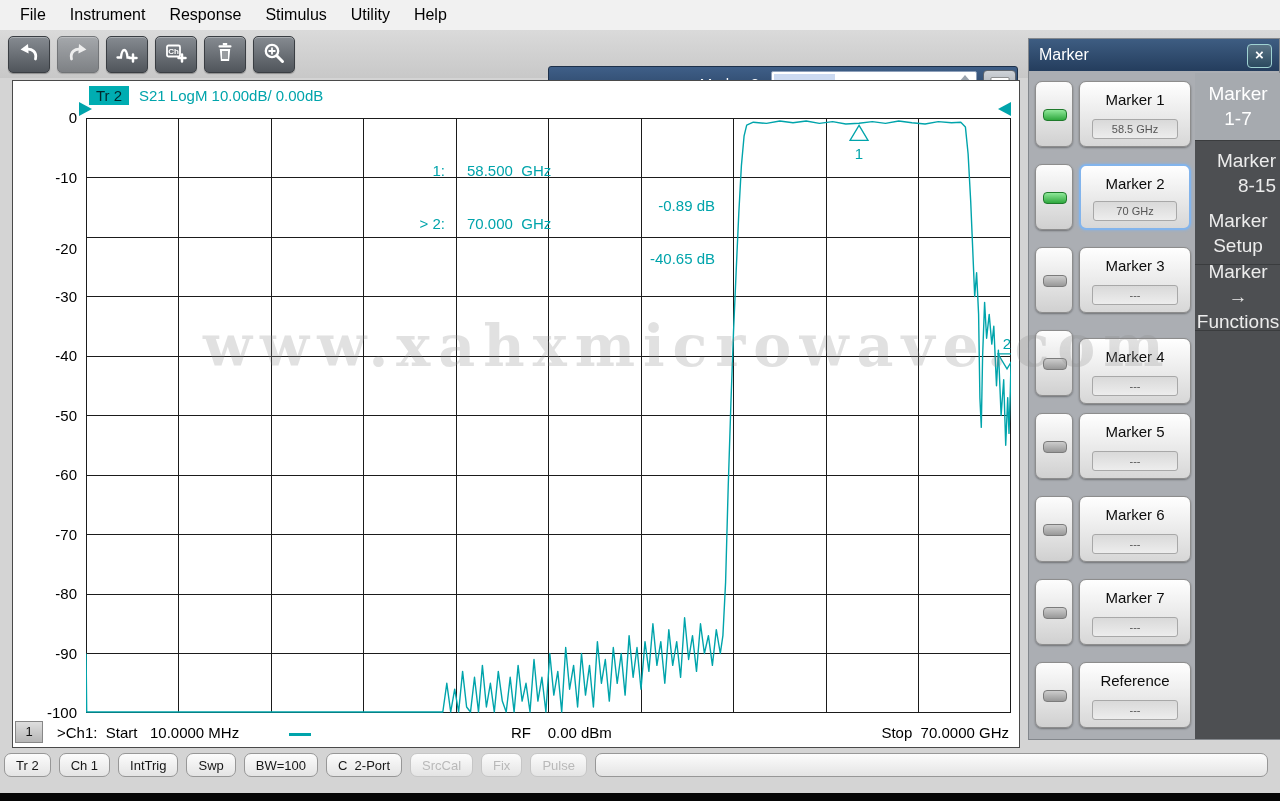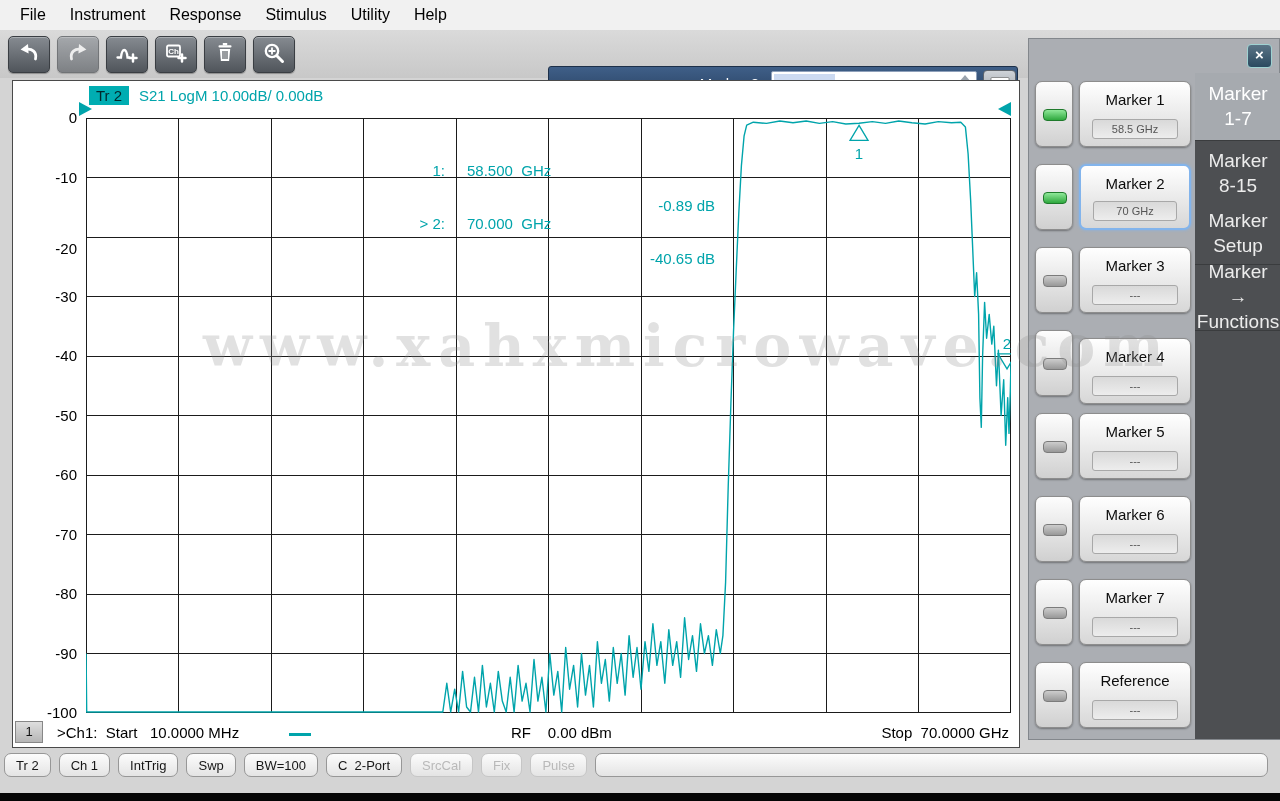--- a/index.html
+++ b/index.html
@@ -248,20 +248,21 @@
   <div class="ch-box">1</div>
   <div class="f-start">&gt;Ch1:  Start   10.0000 MHz</div>
   <div class="trace-swatch"></div>
   <div class="f-rf">RF    0.00 dBm</div>
   <div class="f-stop">Stop  70.0000 GHz</div>
 </div>
 
 <div id="watermark">www.xahxmicrowave.com</div>
 
 <div id="marker-panel">
+  <div class="panel-title">Marker</div>
   <div class="close-btn">×</div>
   <div id="panel-rows">
       <div class="toggle-btn" style="top: 42px;">
         <span class="led led-green"></span>
       </div>
       <div class="marker-btn" style="top: 42px;">
         <div class="mb-label">Marker 1</div>
         <div class="mb-value">58.5 GHz</div>
       </div>
       <div class="toggle-btn" style="top: 125px;">
@@ -309,21 +310,21 @@
       <div class="toggle-btn" style="top: 623px;">
         <span class="led led-gray"></span>
       </div>
       <div class="marker-btn" style="top: 623px;">
         <div class="mb-label">Reference</div>
         <div class="mb-value">---</div>
       </div>
     </div>
   <div id="panel-tabs">
       <div class="panel-tab active" style="top: 34px; height: 68px;">Marker 1-7</div>
-      <div class="panel-tab" style="top: 102px; height: 67px;">Marker 8-15</div>
+      <div class="panel-tab" style="top: 102px; height: 67px; text-align: right;">Marker 8-15</div>
       <div class="panel-tab" style="top: 164px; height: 62px;">Marker Setup</div>
       <div class="panel-tab" style="top: 226px; height: 66px;">Marker → Functions</div>
       <div class="tab-filler" style="top: 292px; height: 408px;"></div>
     </div>
 </div>
 
 <div id="statusbar">
     <div class="sb-btn">Tr 2</div>
     <div class="sb-btn">Ch 1</div>
     <div class="sb-btn">IntTrig</div>

